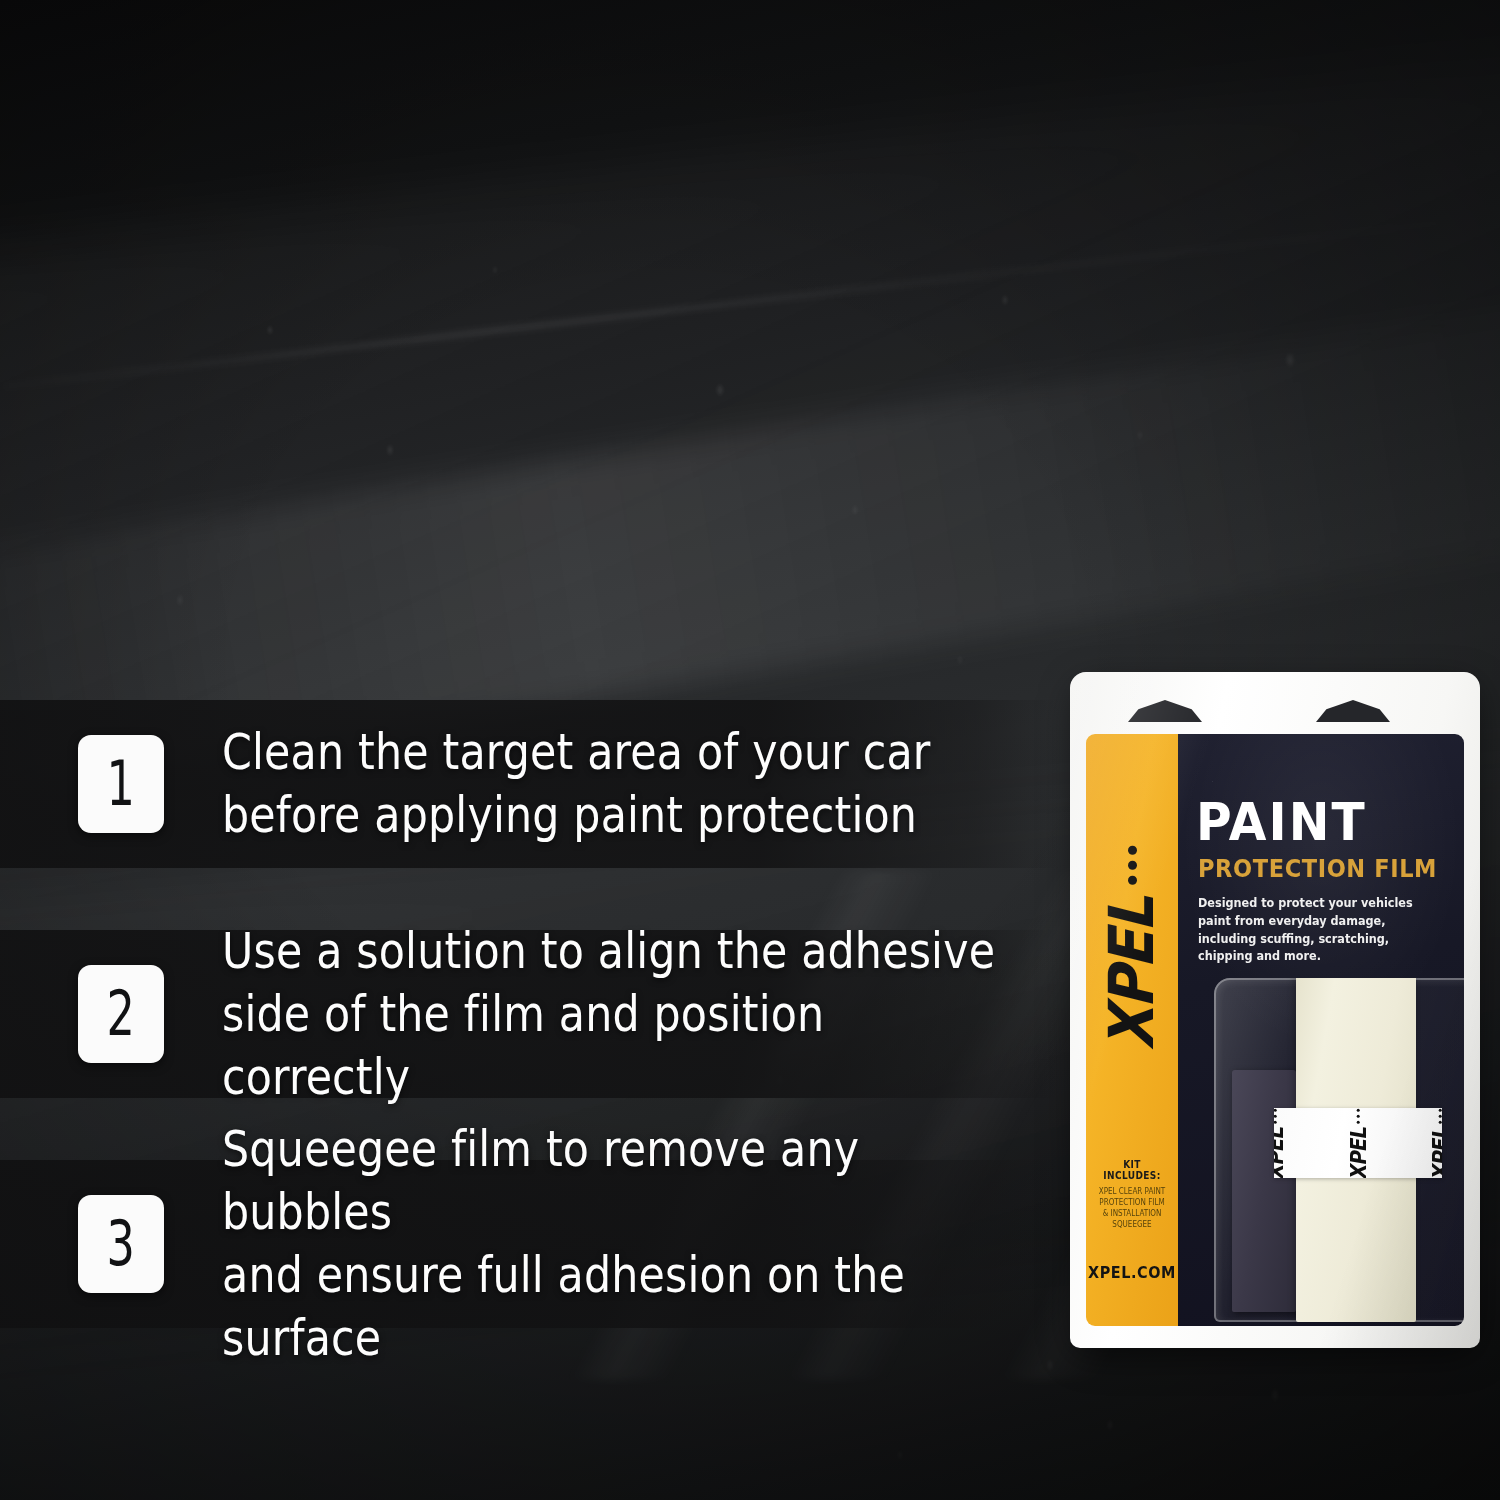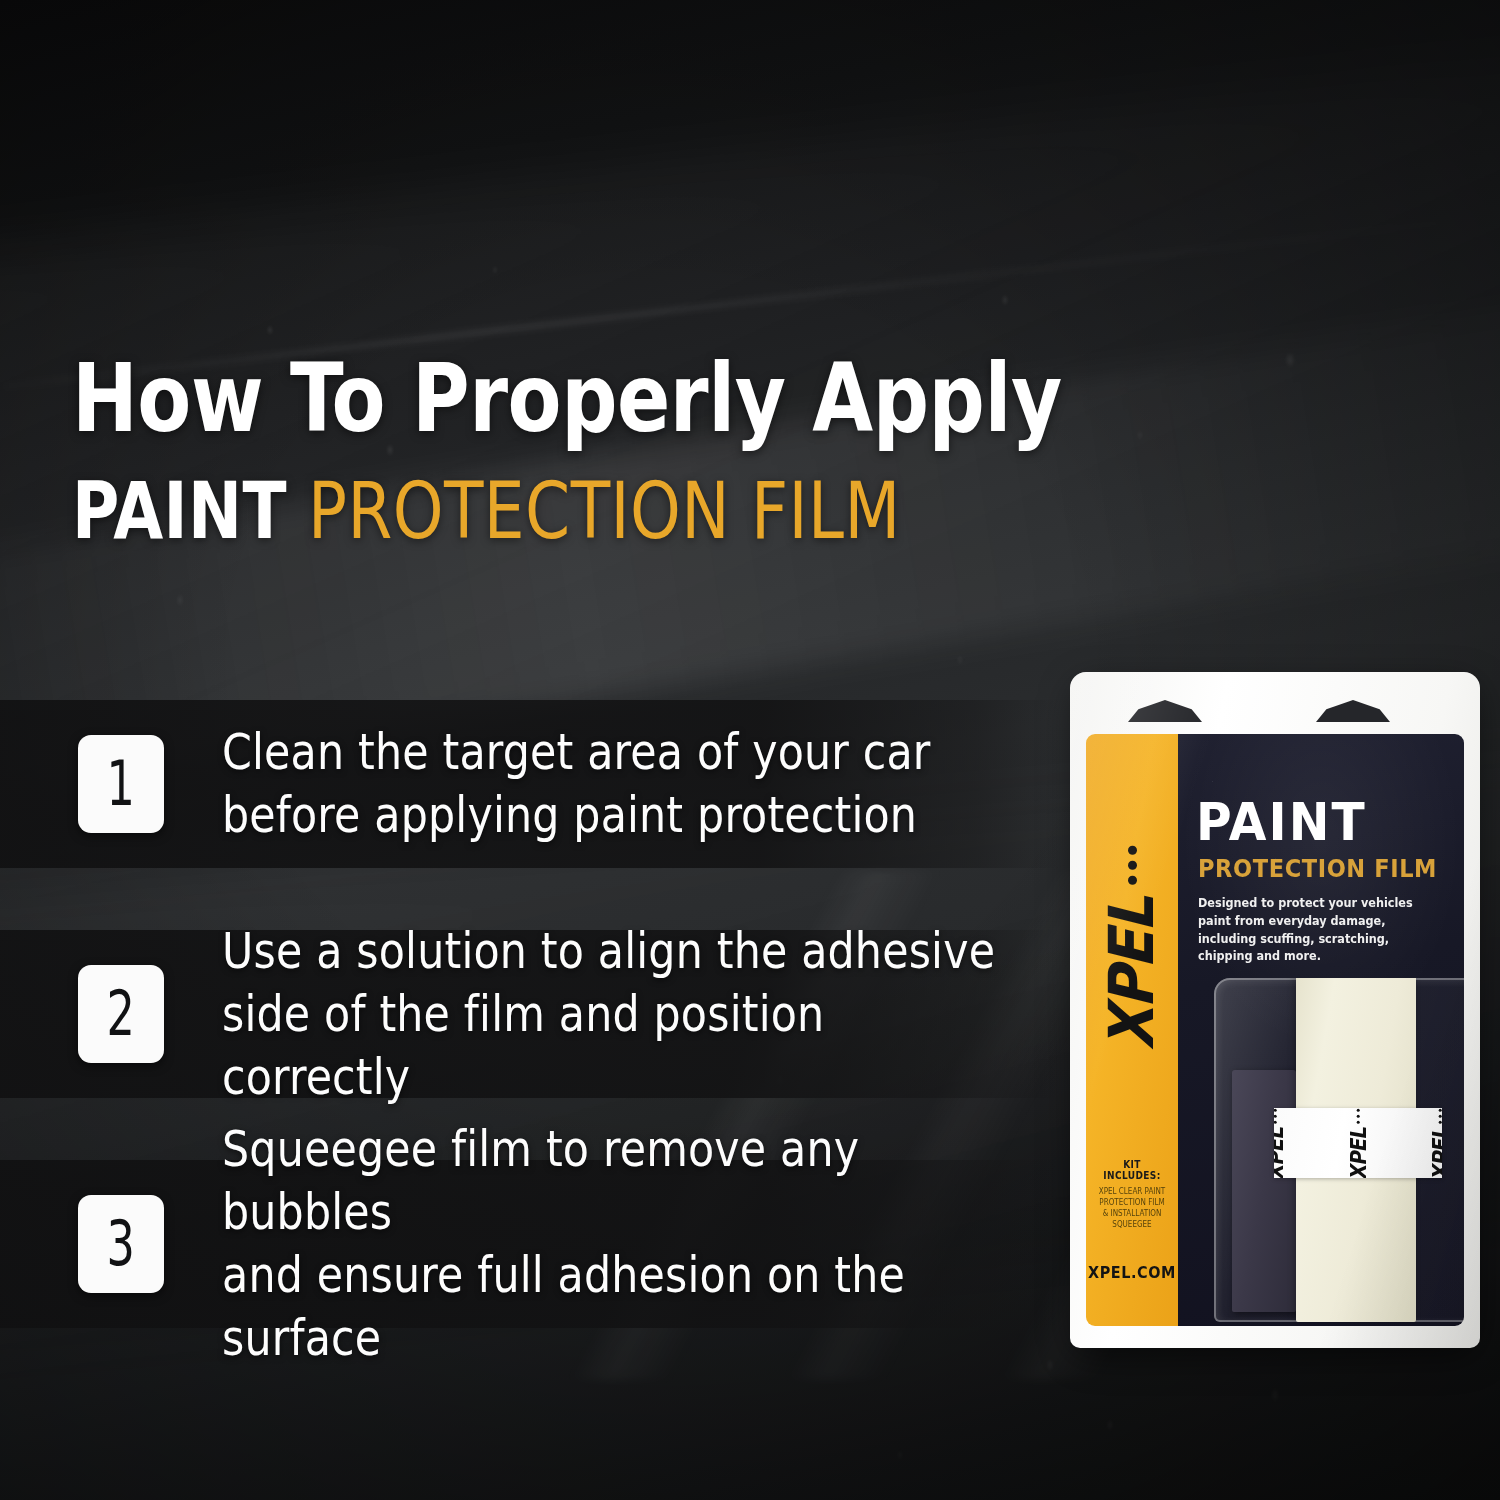--- a/index.html
+++ b/index.html
@@ -416,24 +416,20 @@
 
   <div class="bg-base"></div>
   <div class="bg-sweep1"></div>
   <div class="bg-sweep2"></div>
   <div class="bg-edge"></div>
   <div class="bg-sweep3"></div>
   <div class="bg-beads"></div>
   <div class="bg-streaks"></div>
   <div class="bg-vig"></div>
 
-  <div class="headline">
-    <div class="headline-l1">How To Properly Apply</div>
-    <div class="headline-l2"><span class="hl-bold">PAINT</span> <span class="hl-light">PROTECTION FILM</span></div>
-  </div>
 
   <div class="steps">
 
     <div class="step-row">
       <div class="step-badge">
         <span>1</span>
       </div>
       <div class="step-text">Clean the target area of your car
 before applying paint protection</div>
     </div>

